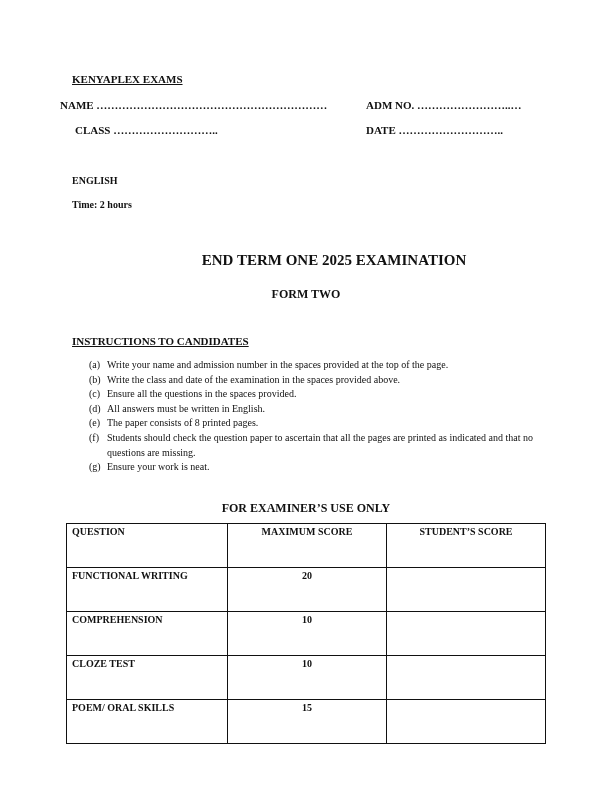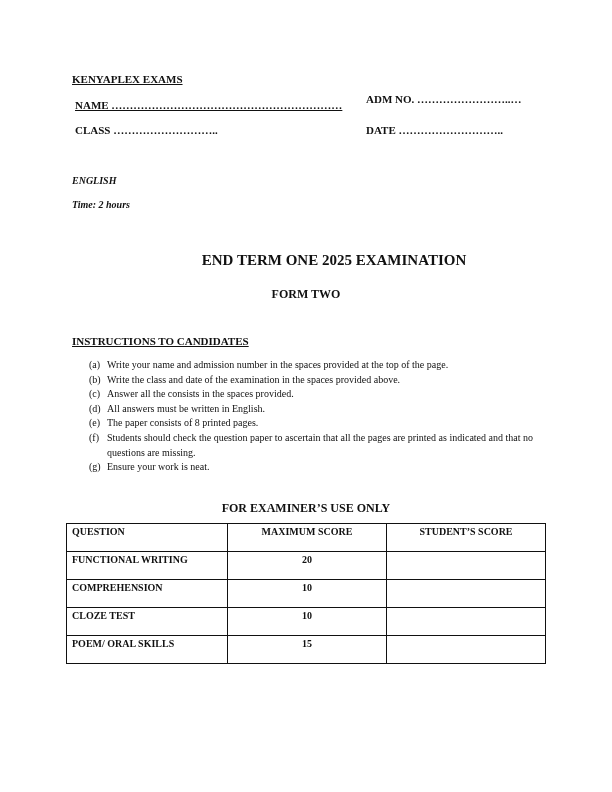--- a/index.html
+++ b/index.html
@@ -2,42 +2,42 @@
 <html><head>
   <meta charset="utf-8">
   <style>
     html, body { margin: 0; padding: 0; background: #ffffff; }
     body { width: 612px; height: 792px; position: relative; overflow: hidden;
            font-family: "Liberation Serif", serif; color: #111; }
     .abs { position: absolute; white-space: nowrap; }
     .b { font-weight: bold; }
     .u { text-decoration: underline; }
     .s11 { font-size: 11px; }
-    .s10 { font-size: 10px; font-style: italic; }
+    .s10 { font-size: 10px; }
     .title { font-size: 15px; font-weight: bold; left: 0; width: 612px; text-align: center; }
     .sub { font-size: 12px; font-weight: bold; left: 0; width: 612px; text-align: center; }
     .instr { position: absolute; left: 89px; font-size: 10px; line-height: 14.6px; }
     .instr .row { display: flex; }
     .instr .lbl { width: 18px; }
     .instr .txt { white-space: normal; width: 440px; }
     table.scores { position: absolute; left: 66px; top: 523px; width: 480px;
                    border-collapse: collapse; font-size: 10px; font-weight: bold; }
     table.scores td { border: 1.2px solid #111; height: 25px; vertical-align: top;
-                      padding: 2px 5px 0 5px; }
+                      padding: 2px 5px 16px 5px; }
     table.scores td.c1 { width: 150px; }
     table.scores td.c2 { width: 148px; text-align: center; }
     table.scores td.c3 { text-align: center; }
   </style>
 </head>
 <body>
 
 <div class="abs b u s11" style="left:72px; top:73px;">KENYAPLEX EXAMS</div>
 
-<div class="abs b s11" style="left:75px; top:99px;text-decoration:underline;">NAME ………………………………………………………</div>
-<div class="abs b s11" style="left:366px; top:93px;">ADM NO. ……………………..…</div>
+<div class="abs b s11" style="left:60px; top:99px;">NAME ………………………………………………………</div>
+<div class="abs b s11" style="left:366px; top:99px;">ADM NO. ……………………..…</div>
 
 <div class="abs b s11" style="left:75px; top:124px;">CLASS ………………………..</div>
 <div class="abs b s11" style="left:366px; top:124px;">DATE ………………………..</div>
 
 <div class="abs b s10" style="left:72px; top:175px;">ENGLISH</div>
 <div class="abs b s10" style="left:72px; top:199px;">Time: 2 hours</div>
 
 <div class="abs title" style="top:252px;padding-left:28px;">END TERM ONE 2025 EXAMINATION</div>
 <div class="abs sub" style="top:287px;">FORM TWO</div>
 
@@ -47,21 +47,21 @@
   <div class="row">
       <span class="lbl">(a)</span>
       <span class="txt">Write your name and admission number in the spaces provided at the top of the page.</span>
     </div>
   <div class="row">
       <span class="lbl">(b)</span>
       <span class="txt">Write the class and date of the examination in the spaces provided above.</span>
     </div>
   <div class="row">
       <span class="lbl">(c)</span>
-      <span class="txt">Answer all the consists in the spaces provided.</span>
+      <span class="txt">Ensure all the questions in the spaces provided.</span>
     </div>
   <div class="row">
       <span class="lbl">(d)</span>
       <span class="txt">All answers must be written in English.</span>
     </div>
   <div class="row">
       <span class="lbl">(e)</span>
       <span class="txt">The paper consists of 8 printed pages.</span>
     </div>
   <div class="row">

